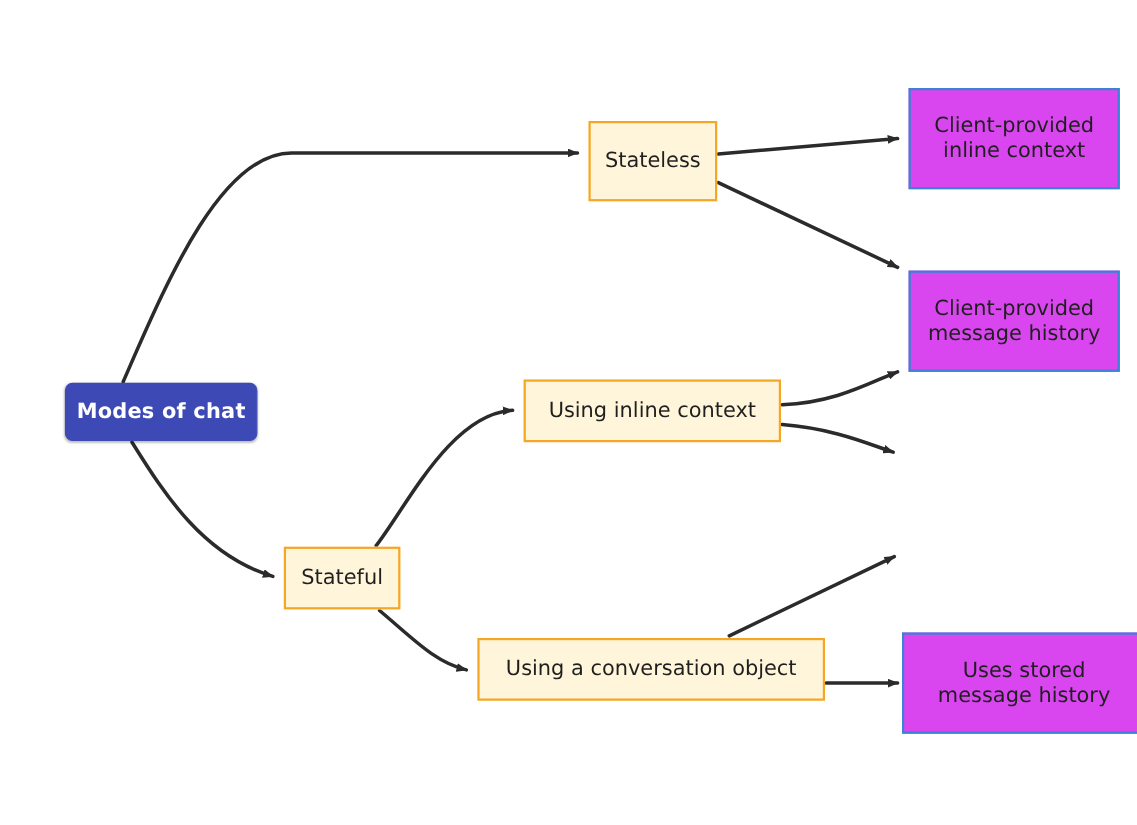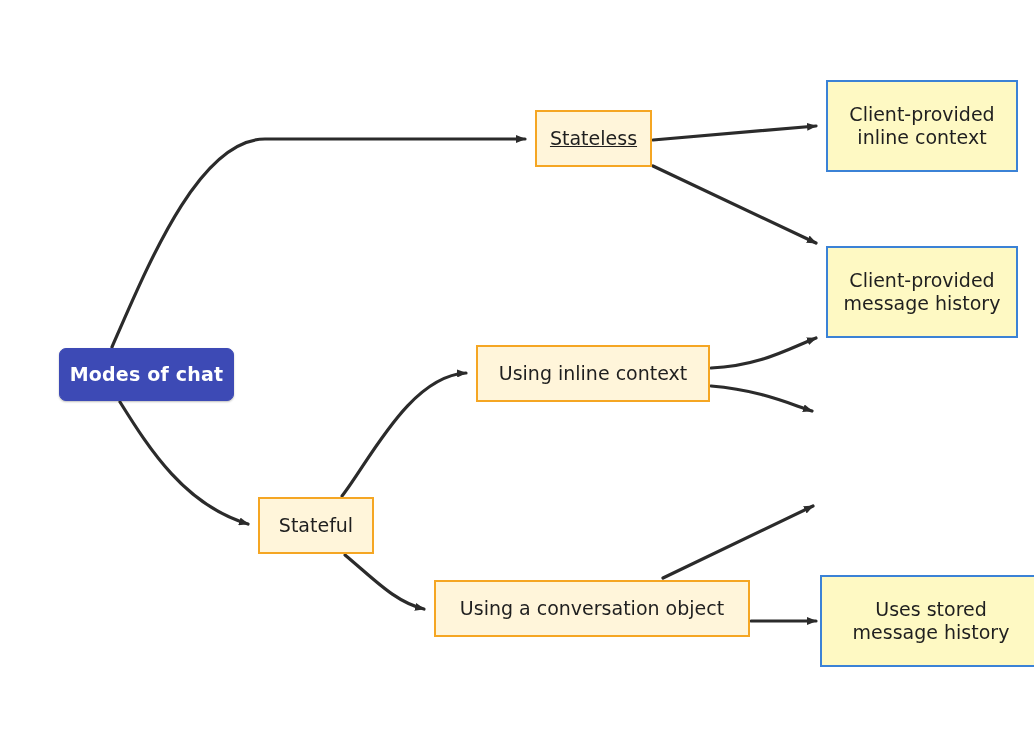--- a/index.html
+++ b/index.html
@@ -46,21 +46,21 @@
     letter-spacing: 0.2px;
     box-shadow: 0 1px 2px rgba(0,0,0,0.25);
     margin-left: 48px;
   }
   .node-mid {
     background: #fff5da;
     border: 2px solid #f5a623;
     font-size: 19px;
   }
   .node-leaf {
-    background: #fef9c3;
+    background: #d946ef;
     border: 2px solid #3b82d6;
     font-size: 19px;
   }
   .node-label {
     display: block;
     padding: 0 6px;
   }
 </style>
 </head>
 <body>
@@ -94,25 +94,25 @@
       <path d="M 663,578 L 813,506" marker-end="url(#arrow)"></path>
 
       <path d="M 751,621 L 816,621" marker-end="url(#arrow)"></path>
     </g>
   </svg>
 
   <div class="node node-root" style="left:11px; top:348px; width:175px; height:53px;">
     <span class="node-label">Modes of chat</span>
   </div>
 
-  <div class="node node-mid" style="left:535px; top:110px; width:117px; height:57px;text-decoration:underline;">
+  <div class="node node-mid" style="left:535px; top:110px; width:117px; height:73px;">
     <span class="node-label">Stateless</span>
   </div>
 
-  <div class="node node-mid" style="left:258px; top:497px; width:116px; height:57px;">
+  <div class="node node-mid" style="left:258px; top:497px; width:106px; height:57px;">
     <span class="node-label">Stateful</span>
   </div>
 
   <div class="node node-mid" style="left:476px; top:345px; width:234px; height:57px;">
     <span class="node-label">Using inline context</span>
   </div>
 
   <div class="node node-mid" style="left:434px; top:580px; width:316px; height:57px;">
     <span class="node-label">Using a conversation object</span>
   </div>

